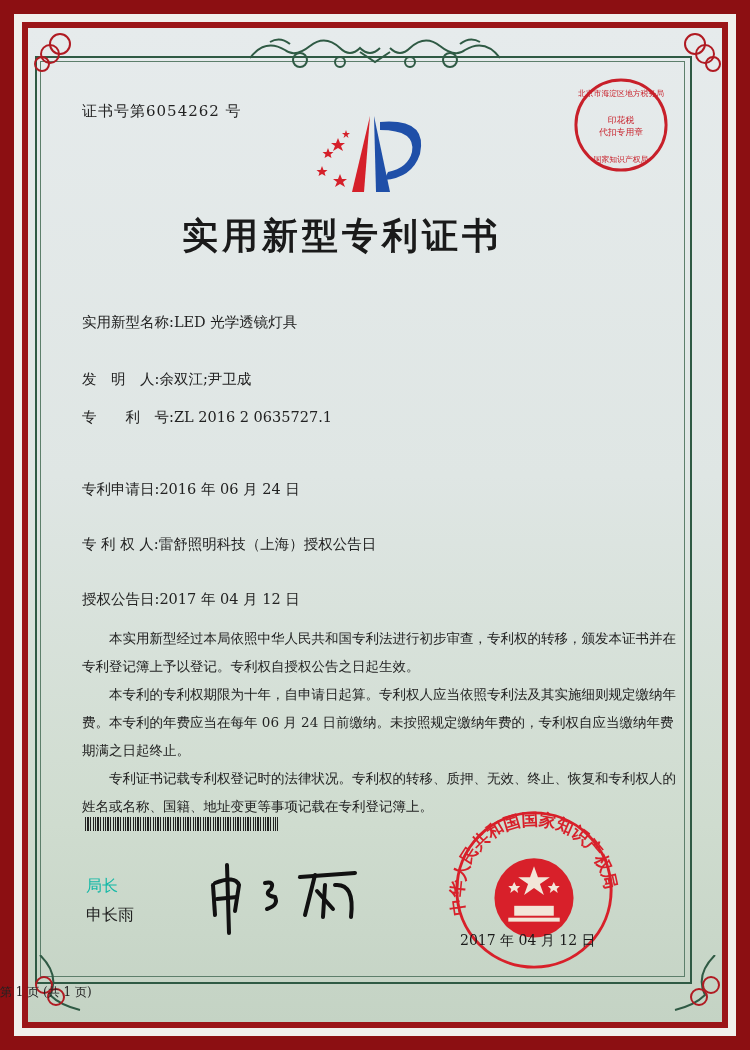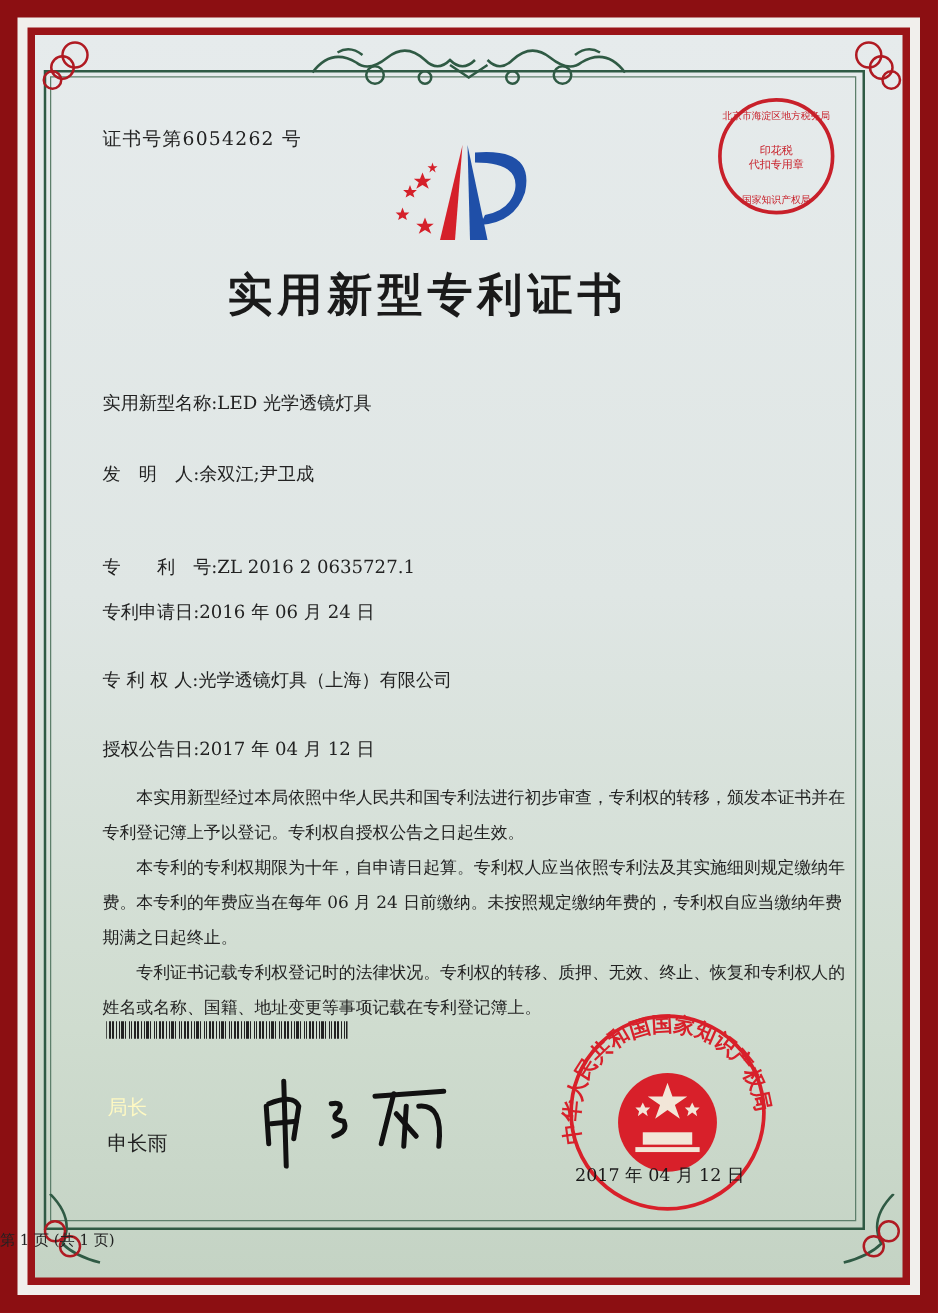--- a/index.html
+++ b/index.html
@@ -16,21 +16,21 @@
   .cert-no { left:82px; top:102px; font-size:15px; color:#222; letter-spacing:1px; }
   .logo { left:308px; top:108px; width:120px; height:90px; }
   .stamp-tax { left:572px; top:76px; width:98px; height:98px; }
   .title { left:0; width:684px; top:212px; text-align:center; font-size:36px; color:#1a1a1a; letter-spacing:4px; font-weight:bold; }
   .field { left:82px; font-size:14.5px; color:#222; white-space:nowrap; }
   .field .lbl { display:inline-block; }
   .body-text { left:82px; width:600px; font-size:13.5px; color:#222; line-height:28px; }
   .body-text p { margin:0; text-indent:2em; }
   .barcode { left:85px; top:817px; width:193px; height:14px;
     background: repeating-linear-gradient(90deg,#222 0 1px,transparent 1px 2px,#222 2px 4px,transparent 4px 5px,#222 5px 6px,transparent 6px 8px,#222 8px 9px,transparent 9px 10px); }
-  .director-title { left:86px; top:876px; font-size:16px; color:#fef9c3; font-family:"DejaVu Sans","Liberation Sans",sans-serif; }
+  .director-title { left:86px; top:876px; font-size:16px; color:#14b8a6; font-family:"DejaVu Sans","Liberation Sans",sans-serif; }
   .director-name { left:86px; top:905px; font-size:16px; color:#222; font-family:"DejaVu Sans","Liberation Sans",sans-serif;text-align:right; }
   .signature { left:205px; top:855px; width:160px; height:80px; }
   .seal { left:445px; top:810px; width:178px; height:160px; }
   .seal-date { left:460px; top:932px; font-size:14px; color:#1a1a1a; white-space:nowrap; }
   .page-no { left:0; width:750px; top:984px; font-size:12px; color:#222; }
 </style>
 </head>
 <body>
 
 <div class="frame-outer"></div>
@@ -108,28 +108,28 @@
 </svg>
 
 <div class="abs title">实用新型专利证书</div>
 
 <div class="abs field" style="top:313px;">
   <span class="lbl">实用新型名称:</span><span>LED 光学透镜灯具</span>
 </div>
 <div class="abs field" style="top:370px;">
   <span class="lbl">发　明　人:</span><span>余双江;尹卫成</span>
 </div>
-<div class="abs field" style="top:444px;">
+<div class="abs field" style="top:408px;">
   <span class="lbl">专　　利　号:</span><span>ZL 2016 2 0635727.1</span>
 </div>
 <div class="abs field" style="top:480px;">
   <span class="lbl">专利申请日:</span><span>2016 年 06 月 24 日</span>
 </div>
 <div class="abs field" style="top:535px;">
-  <span class="lbl">专 利 权 人:</span><span>光学透镜灯具（上海）有限公司</span>
+  <span class="lbl">专 利 权 人:</span><span>雷舒照明科技（上海）授权公告日</span>
 </div>
 <div class="abs field" style="top:590px;">
   <span class="lbl">授权公告日:</span><span>2017 年 04 月 12 日</span>
 </div>
 
 <div class="abs body-text" style="top:624px;">
   <p>本实用新型经过本局依照中华人民共和国专利法进行初步审查，专利权的转移，颁发本证书并在专利登记簿上予以登记。专利权自授权公告之日起生效。</p>
   <p>本专利的专利权期限为十年，自申请日起算。专利权人应当依照专利法及其实施细则规定缴纳年费。本专利的年费应当在每年 06 月 24 日前缴纳。未按照规定缴纳年费的，专利权自应当缴纳年费期满之日起终止。</p>
   <p>专利证书记载专利权登记时的法律状况。专利权的转移、质押、无效、终止、恢复和专利权人的姓名或名称、国籍、地址变更等事项记载在专利登记簿上。</p>
 </div>

